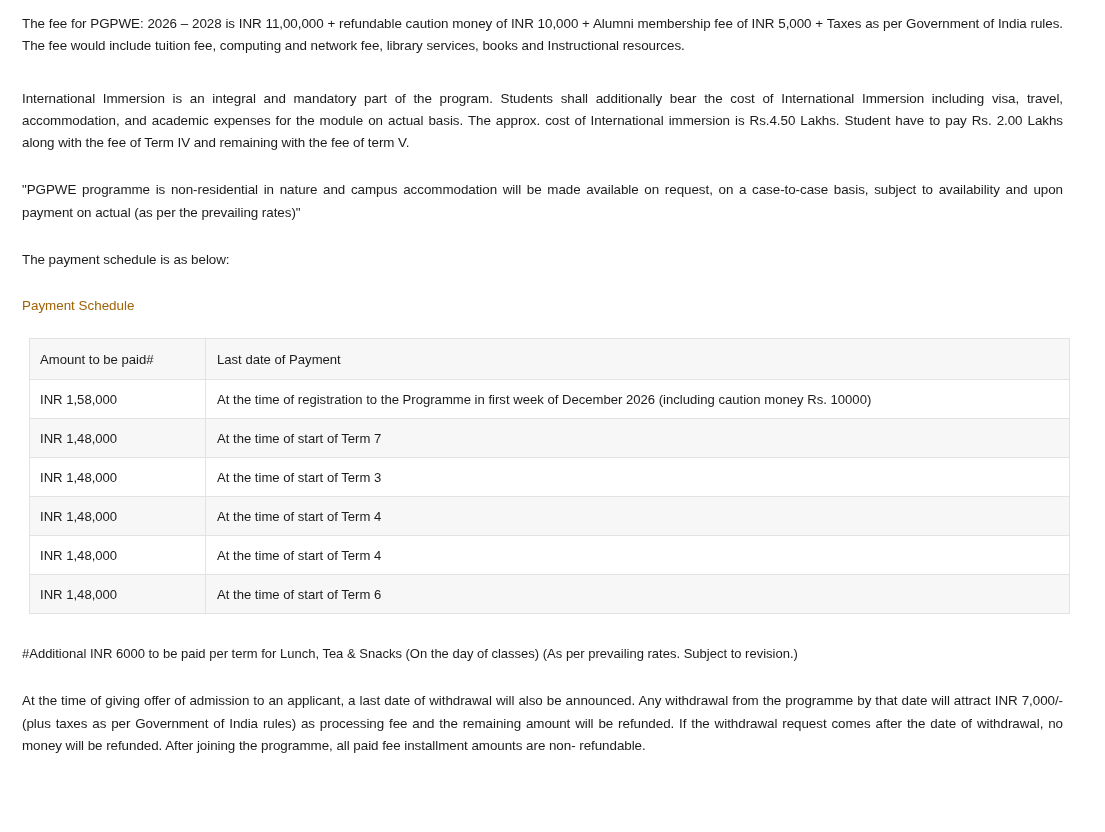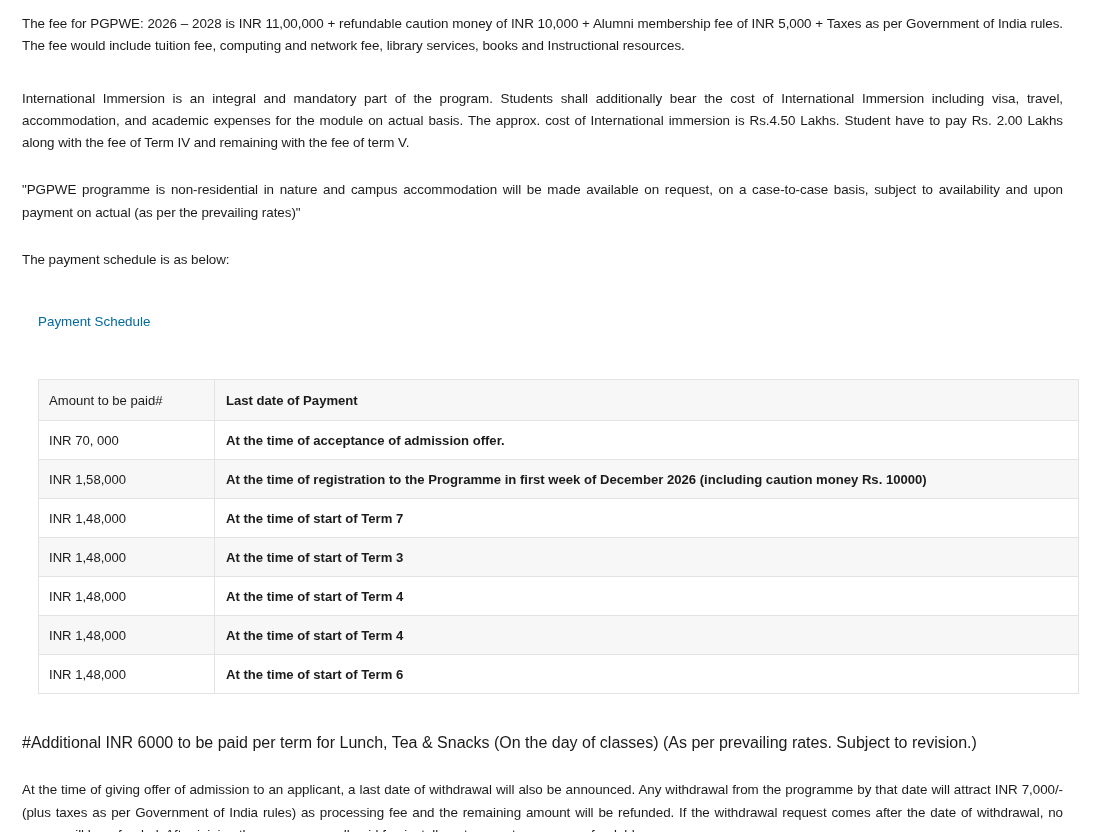--- a/index.html
+++ b/index.html
@@ -33,28 +33,28 @@
     text-justify: inter-word;
   }
   .gap-lg { height: 30px; }
   .gap-md { height: 25px; }
   .gap-sm { height: 22px; }
   .gap-xs { height: 15px; }
 
   .section-label {
     font-size: 13.4px;
     line-height: 20px;
-    color: #0369a1;
-    margin: 16px;
+    color: #a16207;
+    margin: 0;
   }
 
   table.schedule {
     border-collapse: collapse;
     width: 1040px;
-    margin: 16px;
+    margin: 7px;
     table-layout: fixed;
   }
   table.schedule col.c1 { width: 176px; }
   table.schedule col.c2 { width: 864px; }
 
   table.schedule th,
   table.schedule td {
     border: 1px solid #e3e3e3;
     padding: 0 0 0 10px;
     height: 38px;
@@ -76,24 +76,23 @@
   table.schedule tbody tr:nth-child(even) td {
     background: #f7f7f7;
   }
   table.schedule td.amount,
   table.schedule th.amount {
     padding-left: 10px;
   }
   table.schedule td.when,
   table.schedule th.when {
     padding-left: 11px;
-    font-weight: bold;
   }
   .footnote {
-    font-size: 16px;
+    font-size: 13px;
     line-height: 22px;
     color: #1b1b1b;
     margin: 0;
   }
 </style>
 </head>
 <body>
 
 <div class="page">
 
@@ -123,24 +122,20 @@
       <col class="c2">
     </colgroup>
     <thead>
       <tr>
         <th class="amount">Amount to be paid#</th>
         <th class="when">Last date of Payment</th>
       </tr>
     </thead>
     <tbody>
       <tr>
-        <td class="amount">INR 70, 000</td>
-        <td class="when">At the time of acceptance of admission offer.</td>
-      </tr>
-      <tr>
         <td class="amount">INR 1,58,000</td>
         <td class="when">At the time of registration to the Programme in first week of December 2026 (including caution money Rs. 10000)</td>
       </tr>
       <tr>
         <td class="amount">INR 1,48,000</td>
         <td class="when">At the time of start of Term 7</td>
       </tr>
       <tr>
         <td class="amount">INR 1,48,000</td>
         <td class="when">At the time of start of Term 3</td>

